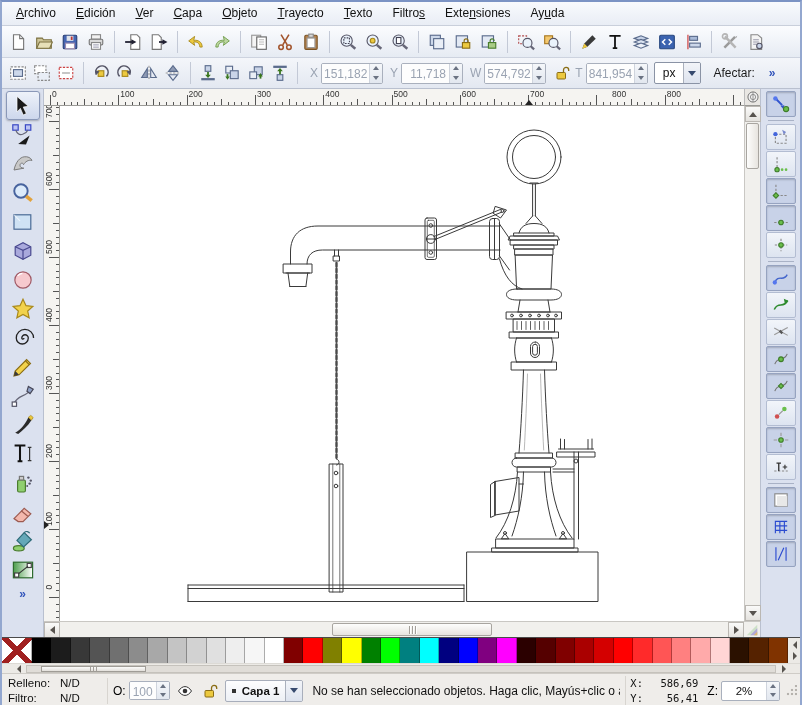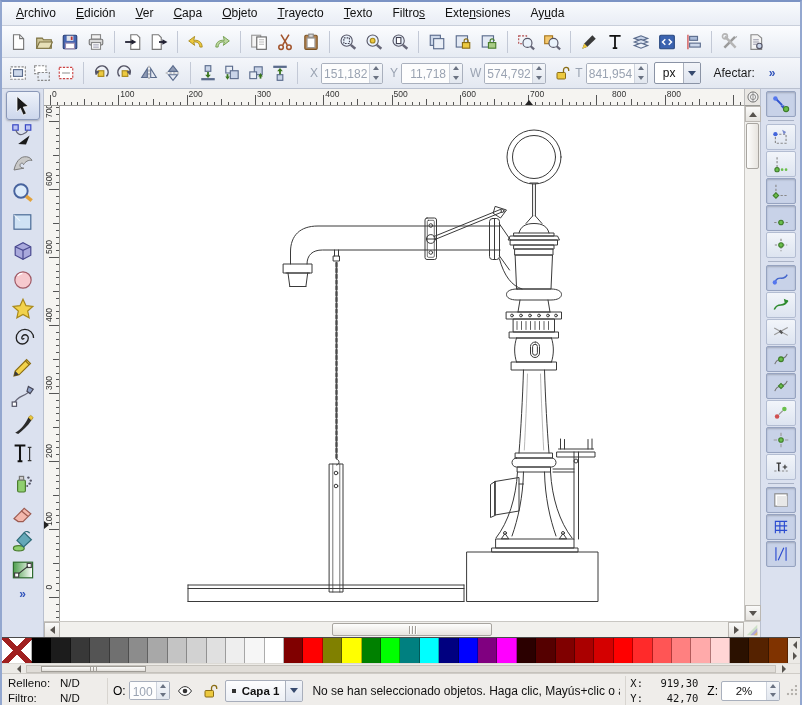--- a/index.html
+++ b/index.html
@@ -1122,23 +1122,23 @@
     <div id="layer-box">
       <span class="dot"></span>
       <span id="layer-val">Capa 1</span>
       <span id="layer-drop">
           <span class="tri-dn2" style="border-top-color:#374a6e"></span>
         </span>
     </div>
     <div id="msg">No se han seleccionado objetos. Haga clic, Mayús+clic o arrast</div>
     <div id="xy-block">
       <span>X:</span>
-      <span class="xv">919,30</span>
+      <span class="xv">586,69</span>
       <span>Y:</span>
-      <span class="xv">42,70</span>
+      <span class="xv">56,41</span>
     </div>
     <div id="z-block">
       <span>Z:</span>
       <span id="z-box">
           <span id="z-val">2%</span>
           <span id="z-arrows">
             <div>
               <span class="tri-up"></span>
             </div>
             <div>

